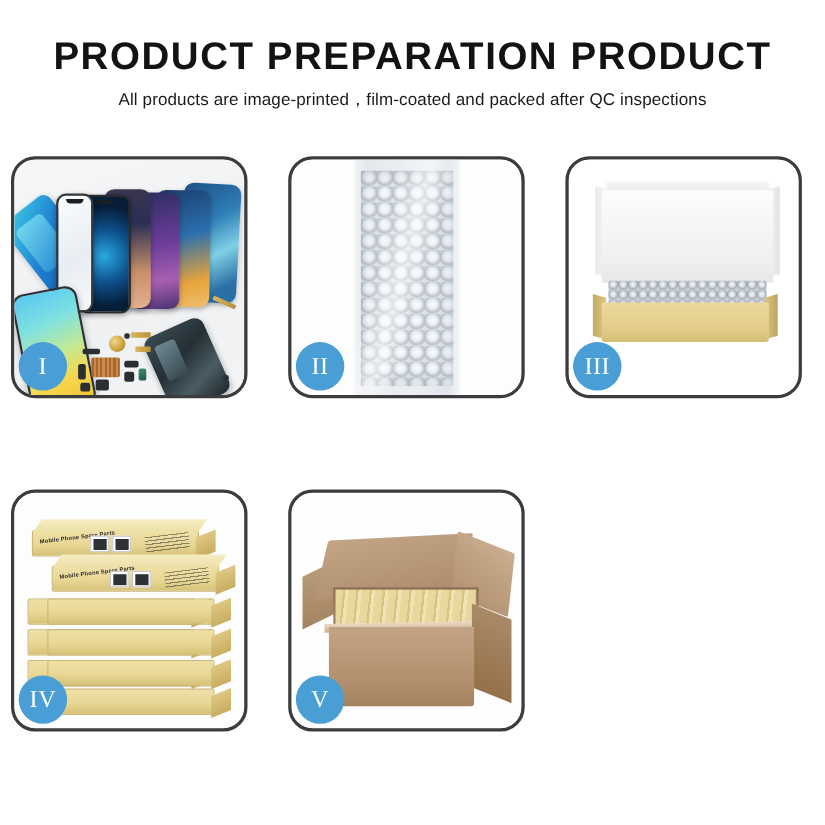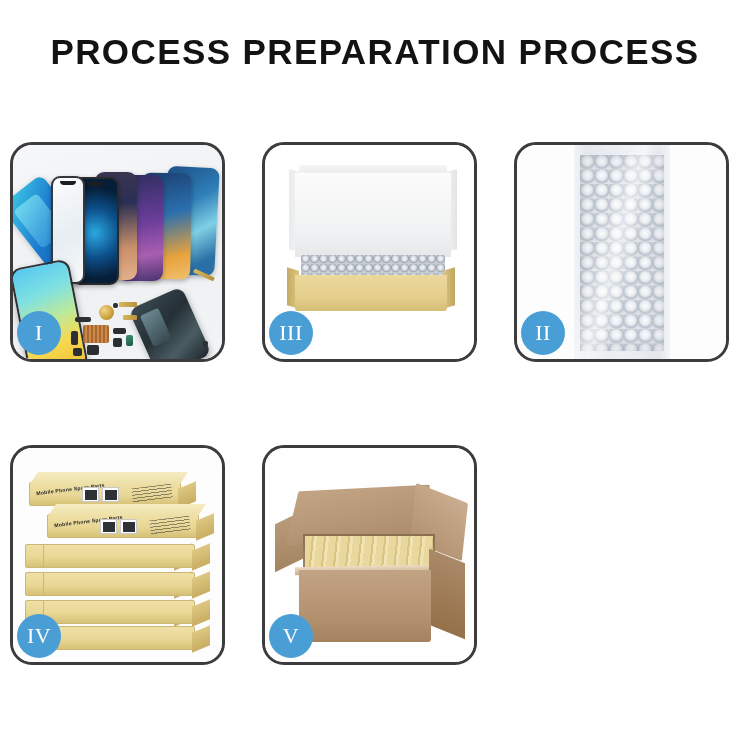--- a/index.html
+++ b/index.html
@@ -340,21 +340,22 @@
     position:absolute; left:110px; top:20px; width:80px; height:26px;
     background: linear-gradient(120deg, rgba(255,255,255,.0), rgba(255,255,255,.85));
     transform: skewY(-14deg);
     border-radius: 4px;
   }
 </style>
 </head>
 <body>
 
 <div id="header">
-  <h1 id="page-title">PROCESS PREPARATION PROCESS</h1>
+  <h1 id="page-title">PRODUCT PREPARATION PRODUCT</h1>
+  <p id="page-subtitle">All products are image-printed，film-coated and packed after QC inspections</p>
 </div>
 
 <div id="panel-grid">
 
   <div class="panel">
     <div class="panel-scene">
       <div class="p1-bg"></div>
 
       <div class="scr-teal"></div>
 
@@ -385,42 +386,42 @@
       <div class="cmp" style="left:60px;  top:203px; width:9px;  height:8px;"></div>
       <div class="cmp" style="left:100px; top:158px; width:5px;  height:5px;"></div>
       <div class="cmp" style="left:190px; top:196px; width:5px;  height:5px;"></div>
       <div class="cmp cmp-flex" style="left:180px; top:128px; width:22px; height:4px; transform:rotate(24deg);"></div>
     </div>
     <div class="badge">I</div>
   </div>
 
   <div class="panel">
     <div class="panel-scene">
+      <div class="p2-bg"></div>
+      <div class="bubble-bag">
+        <div class="bubble-inner"></div>
+        <div class="bubble-sheen"></div>
+      </div>
+    </div>
+    <div class="badge">II</div>
+  </div>
+
+  <div class="panel">
+    <div class="panel-scene">
       <div class="p3-bg"></div>
       <div class="b3-lid-back"></div>
       <div class="b3-lid-flapL"></div>
       <div class="b3-lid-flapR"></div>
       <div class="b3-lid-inner"></div>
       <div class="b3-wrap"></div>
       <div class="b3-tray-sideL"></div>
       <div class="b3-tray-sideR"></div>
       <div class="b3-tray-front"></div>
     </div>
     <div class="badge">III</div>
-  </div>
-
-  <div class="panel">
-    <div class="panel-scene">
-      <div class="p2-bg"></div>
-      <div class="bubble-bag">
-        <div class="bubble-inner"></div>
-        <div class="bubble-sheen"></div>
-      </div>
-    </div>
-    <div class="badge">II</div>
   </div>
 
   <div class="panel">
     <div class="panel-scene">
       <div class="p4-bg"></div>
       <div class="stack">
 
         <div class="sb" style="left:8px; top:12px;">
           <span class="sb-top"></span>
           <span class="sb-side"></span>

